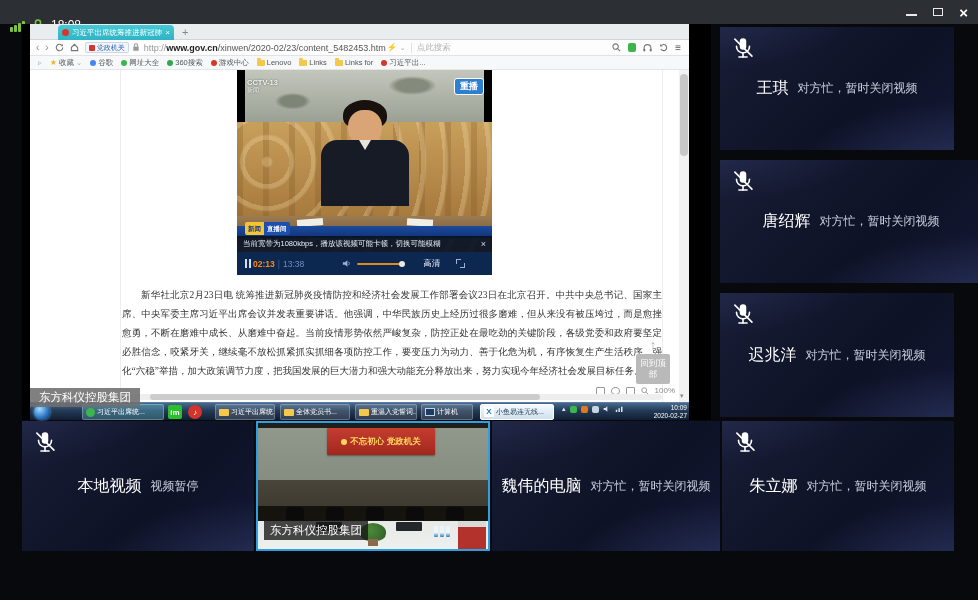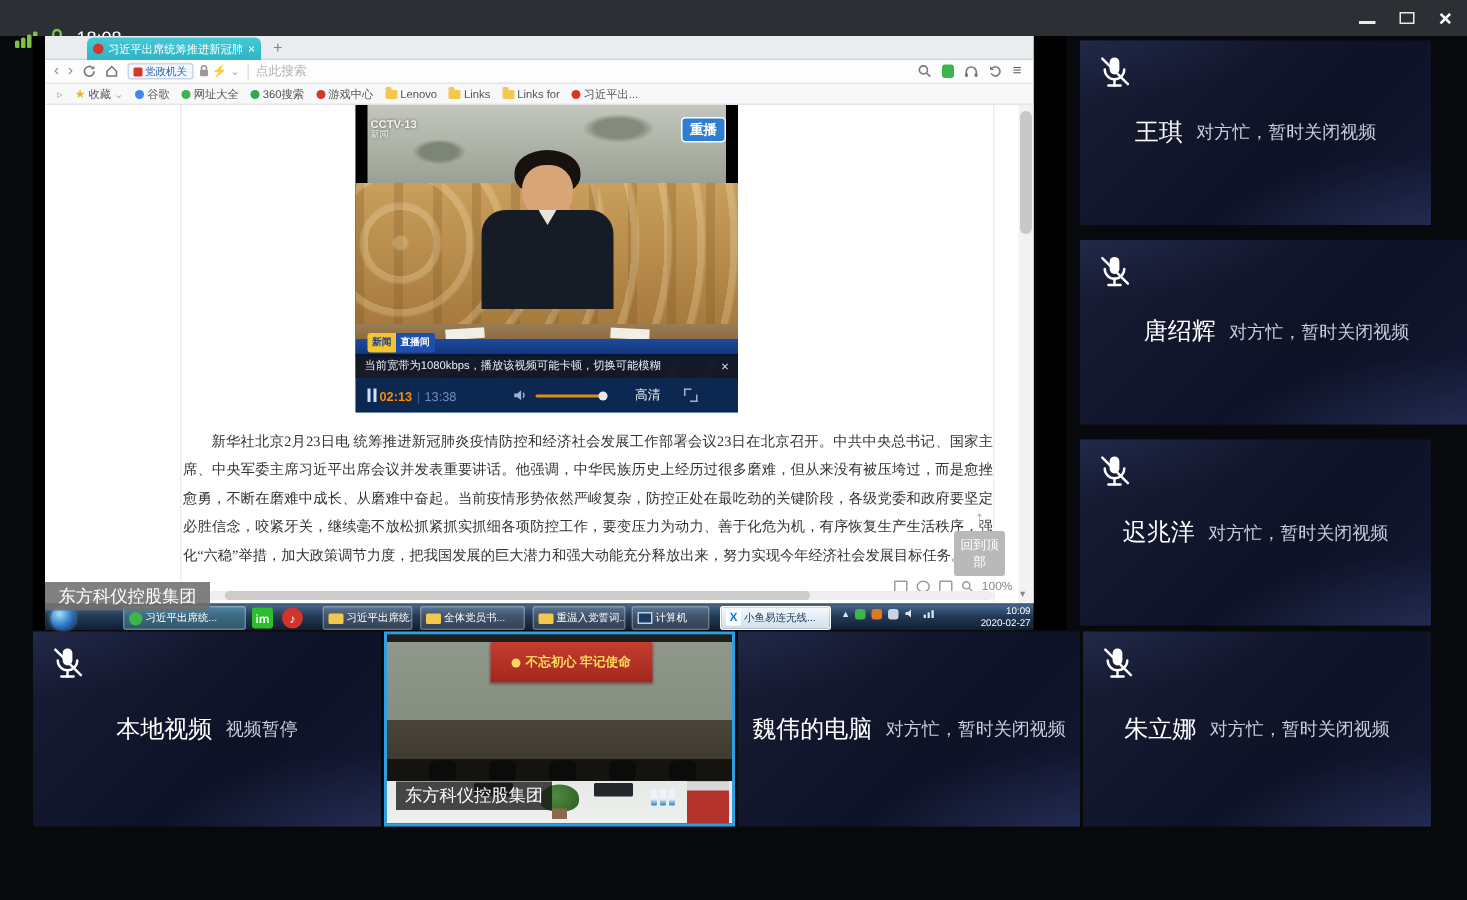--- a/index.html
+++ b/index.html
@@ -205,20 +205,21 @@
               </svg>
           </span>
           <span class="sitebadge">
               <span class="flag"></span>
               <span>党政机关</span>
             </span>
           <svg width="8" height="9" viewBox="0 0 12 13" style="margin-left:3px">
               <path d="M3.5 5V3.5a2.5 2.5 0 0 1 5 0V5" fill="none" stroke="#999" stroke-width="1.6"></path>
               <rect x="2" y="5" width="8" height="6.5" rx="1" fill="#999"></rect>
             </svg>
+          <span class="urltext"><span>http://</span><b>www.gov.cn</b><span class="path">/xinwen/2020-02/23/content_5482453.htm</span></span>
           <span class="bolt">⚡</span>
           <span style="color:#aaa;font-size:7px">⌄</span>
           <span class="vline"></span>
           <span class="searchph">点此搜索</span>
           <span class="abar-right">
             <svg width="9" height="9" viewBox="0 0 10 10">
                 <circle cx="4" cy="4" r="3" fill="none" stroke="#777" stroke-width="1.2"></circle>
                 <line x1="6.3" y1="6.3" x2="9" y2="9" stroke="#777" stroke-width="1.2"></line>
               </svg>
             <span class="greensq"></span>
@@ -452,21 +453,21 @@
           </g>
         </svg>
       <div class="pname">本地视频</div>
       <div class="pstatus">视频暂停</div>
     </div>
 
     <div class="roomtile">
       <div class="room">
         <div class="banner">
             <span class="emb"></span>
-            <span class="btxt">不忘初心 牢记使命</span>
+            <span class="btxt">不忘初心 党政机关</span>
           </div>
         <span class="chair" style="left:28px"></span>
           <span class="chair" style="left:68px"></span>
           <span class="chair" style="left:108px"></span>
           <span class="chair" style="left:148px"></span>
           <span class="chair" style="left:188px"></span>
         <span class="laptop" style="left:58px"></span>
           <span class="laptop" style="left:138px"></span>
         <div class="plant"></div>
           <div class="pot"></div>

